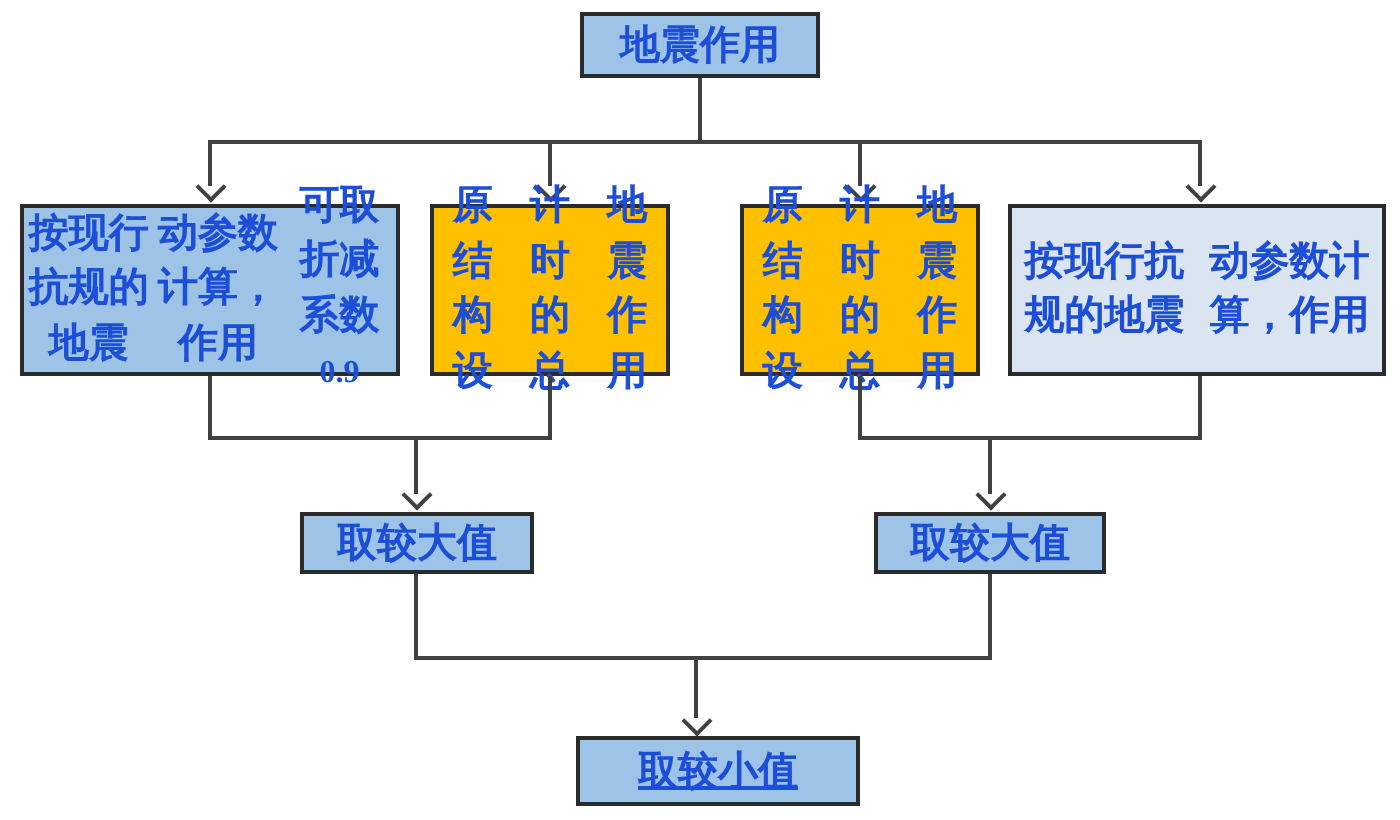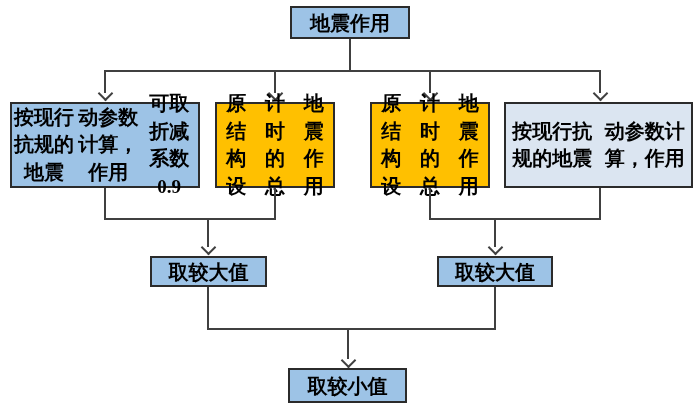--- a/index.html
+++ b/index.html
@@ -3,35 +3,35 @@
 <meta charset="utf-8">
 <style>
   html,body{margin:0;padding:0;background:#ffffff;}
   .canvas{
     position:relative;width:700px;height:410px;background:#ffffff;
     font-family:"Liberation Sans",sans-serif;overflow:hidden;
   }
   .box{
     position:absolute;box-sizing:border-box;
     display:flex;align-items:center;justify-content:center;
-    text-align:center;font-weight:bold;color:#000000;
+    text-align:center;font-weight:bold;color:#1d4ed8;
     border:2px solid #2b2b2b;
   }
   .single{font-size:20px;line-height:22px;}
   .multi{flex-direction:row;font-size:20px;line-height:27.5px;}
-  .serif-num{font-family:"Liberation Serif",serif;font-size:19px;}
+  .serif-num{font-family:"Liberation Serif",serif;font-size:16px;}
   
   .n-top   {left:290px;top:6px;  width:120px;height:33px;}
   .n-calcl {left:10px; top:102px;width:190px;height:86px;}
   .n-origl {left:215px;top:102px;width:120px;height:86px;}
   .n-origr {left:370px;top:102px;width:120px;height:86px;}
   .n-calcr {left:504px;top:102px;width:189px;height:86px;}
   .n-maxl  {left:150px;top:256px;width:117px;height:31px;}
   .n-maxr  {left:437px;top:256px;width:116px;height:31px;}
-  .n-min   {left:288px;top:368px;width:119px;height:35px;}
+  .n-min   {left:288px;top:368px;width:142px;height:35px;text-decoration:underline;}
   
   .vl{position:absolute;width:2px;background:#404040;}
   .hl{position:absolute;height:2px;background:#404040;}
   .chev{
     position:absolute;width:9px;height:9px;
     border-right:2px solid #404040;border-bottom:2px solid #404040;
     transform:rotate(45deg);background:transparent;
   }
 </style>
 </head>

